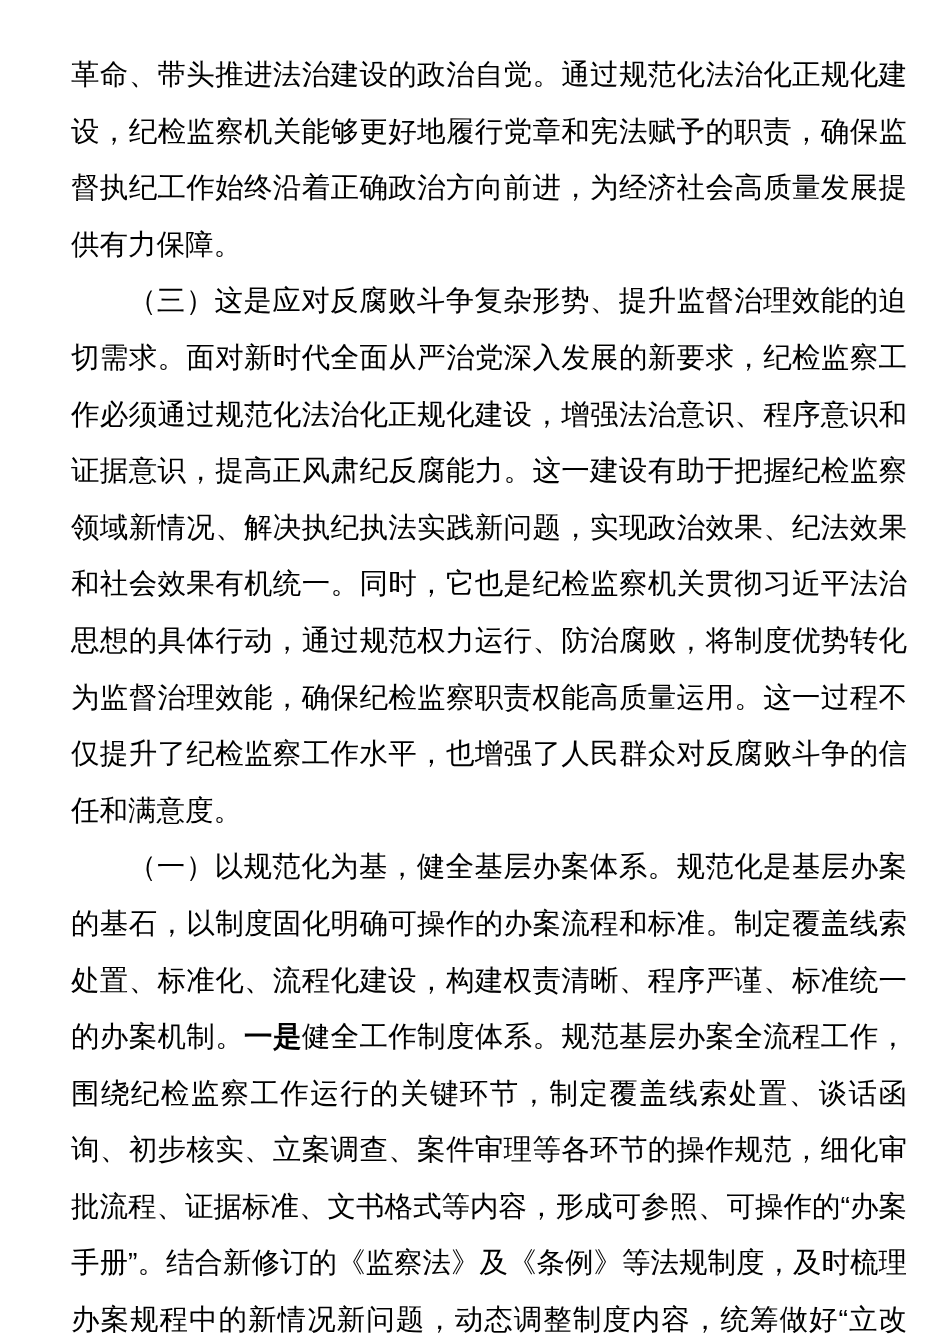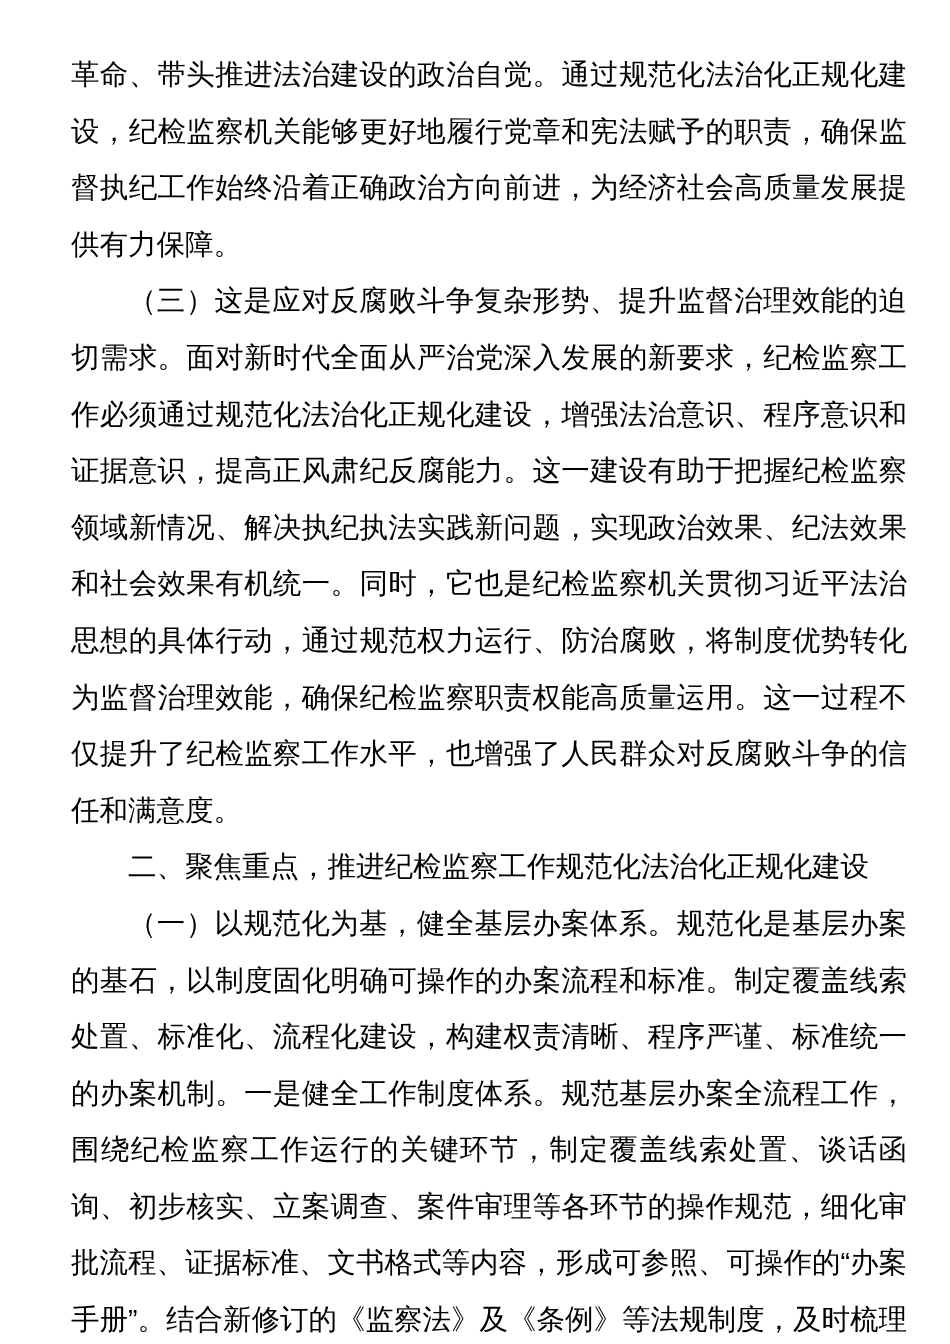--- a/index.html
+++ b/index.html
@@ -35,21 +35,21 @@
     text-justify: inter-character;
     text-align-last: left;
     letter-spacing: 0px;
     word-break: break-all;
     white-space: normal;
   }
   p.indent {
     text-indent: 57px;
   }
   .bold {
-    font-weight: 400;
+    font-weight: 700;
   }
   
   p.para:last-child {
     text-align: justify;
     text-align-last: justify;
   }
 </style>
 </head>
 <body>
 
@@ -57,22 +57,19 @@
   <div class="doc-body">
 
     <p class="para">
       <span>革命、带头推进法治建设的政治自觉。通过规范化法治化正规化建设，纪检监察机关能够更好地履行党章和宪法赋予的职责，确保监督执纪工作始终沿着正确政治方向前进，为经济社会高质量发展提供有力保障。</span>
     </p>
 
     <p class="para indent">
       <span>（三）这是应对反腐败斗争复杂形势、提升监督治理效能的迫切需求。面对新时代全面从严治党深入发展的新要求，纪检监察工作必须通过规范化法治化正规化建设，增强法治意识、程序意识和证据意识，提高正风肃纪反腐能力。这一建设有助于把握纪检监察领域新情况、解决执纪执法实践新问题，实现政治效果、纪法效果和社会效果有机统一。同时，它也是纪检监察机关贯彻习近平法治思想的具体行动，通过规范权力运行、防治腐败，将制度优势转化为监督治理效能，确保纪检监察职责权能高质量运用。这一过程不仅提升了纪检监察工作水平，也增强了人民群众对反腐败斗争的信任和满意度。</span>
     </p>
 
-    <p class="para indent">
-      <span>二、聚焦重点，推进纪检监察工作规范化法治化正规化建设</span>
-    </p>
 
     <p class="para indent">
       <span>（一）以规范化为基，健全基层办案体系。规范化是基层办案的基石，以制度固化明确可操作的办案流程和标准。制定覆盖线索处置、标准化、流程化建设，构建权责清晰、程序严谨、标准统一的办案机制。</span><span class="bold">一是</span><span>健全工作制度体系。规范基层办案全流程工作，围绕纪检监察工作运行的关键环节，制定覆盖线索处置、谈话函询、初步核实、立案调查、案件审理等各环节的操作规范，细化审批流程、证据标准、文书格式等内容，形成可参照、可操作的“办案手册”。结合新修订的《监察法》及《条例》等法规制度，及时梳理办案规程中的新情况新问题，动态调整制度内容，统筹做好“立改废”，确保规范体系与实践要求同频共振。</span>
     </p>
 
   </div>
 </div>
 
 </body></html>

